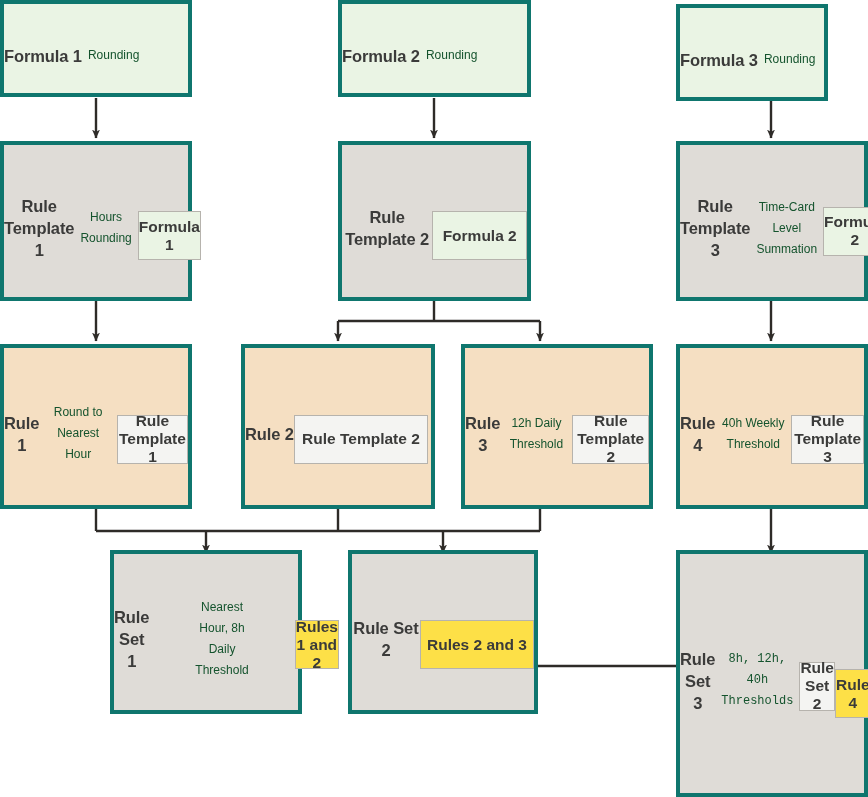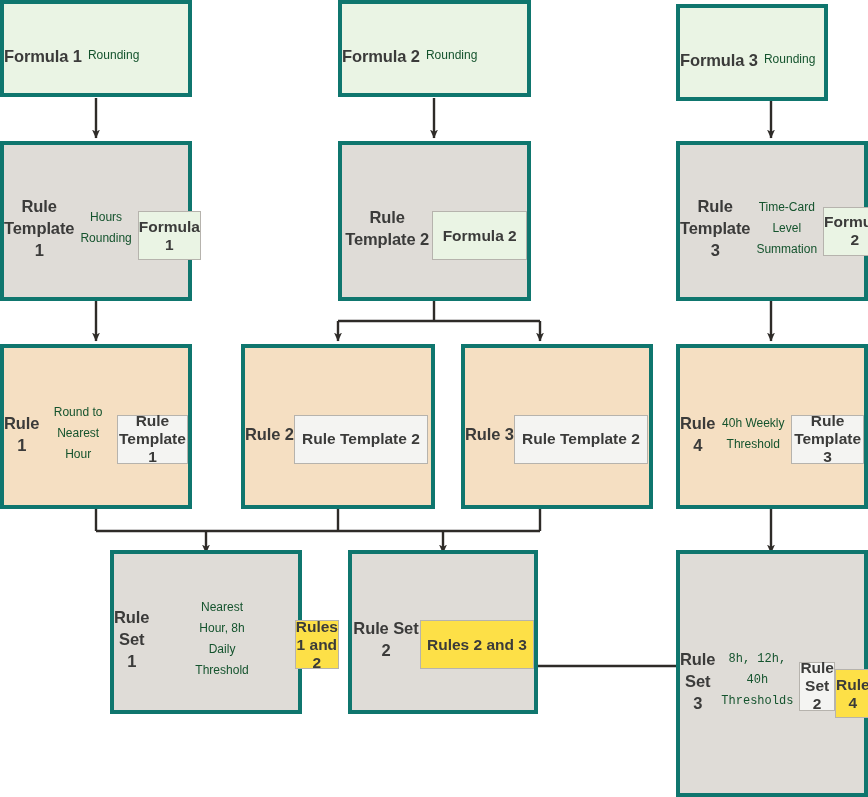--- a/index.html
+++ b/index.html
@@ -150,20 +150,21 @@
     <div class="chip pale" style="width:132px; height:49px; margin-top:11px;">Rule Template 1</div>
   </div>
 
   <div class="node orange" style="left:241px; top:344px; width:194px; height:165px;">
     <div class="title">Rule 2</div>
     <div class="chip pale" style="width:134px; height:49px; margin-top:11px;">Rule Template 2</div>
   </div>
 
   <div class="node orange" style="left:445px; top:344px; width:192px; height:165px;margin-left:16px;">
     <div class="title">Rule 3</div>
+    <div class="subtitle" style="max-width:110px;">12h Daily Threshold</div>
     <div class="chip pale" style="width:134px; height:49px; margin-top:11px;">Rule Template 2</div>
   </div>
 
   <div class="node orange" style="left:676px; top:344px; width:192px; height:165px;">
     <div class="title">Rule 4</div>
     <div class="subtitle" style="max-width:125px;">40h Weekly Threshold</div>
     <div class="chip pale" style="width:134px; height:49px; margin-top:11px;">Rule Template 3</div>
   </div>
 
   <div class="node gray" style="left:110px; top:550px; width:192px; height:164px;gap:40px;">

